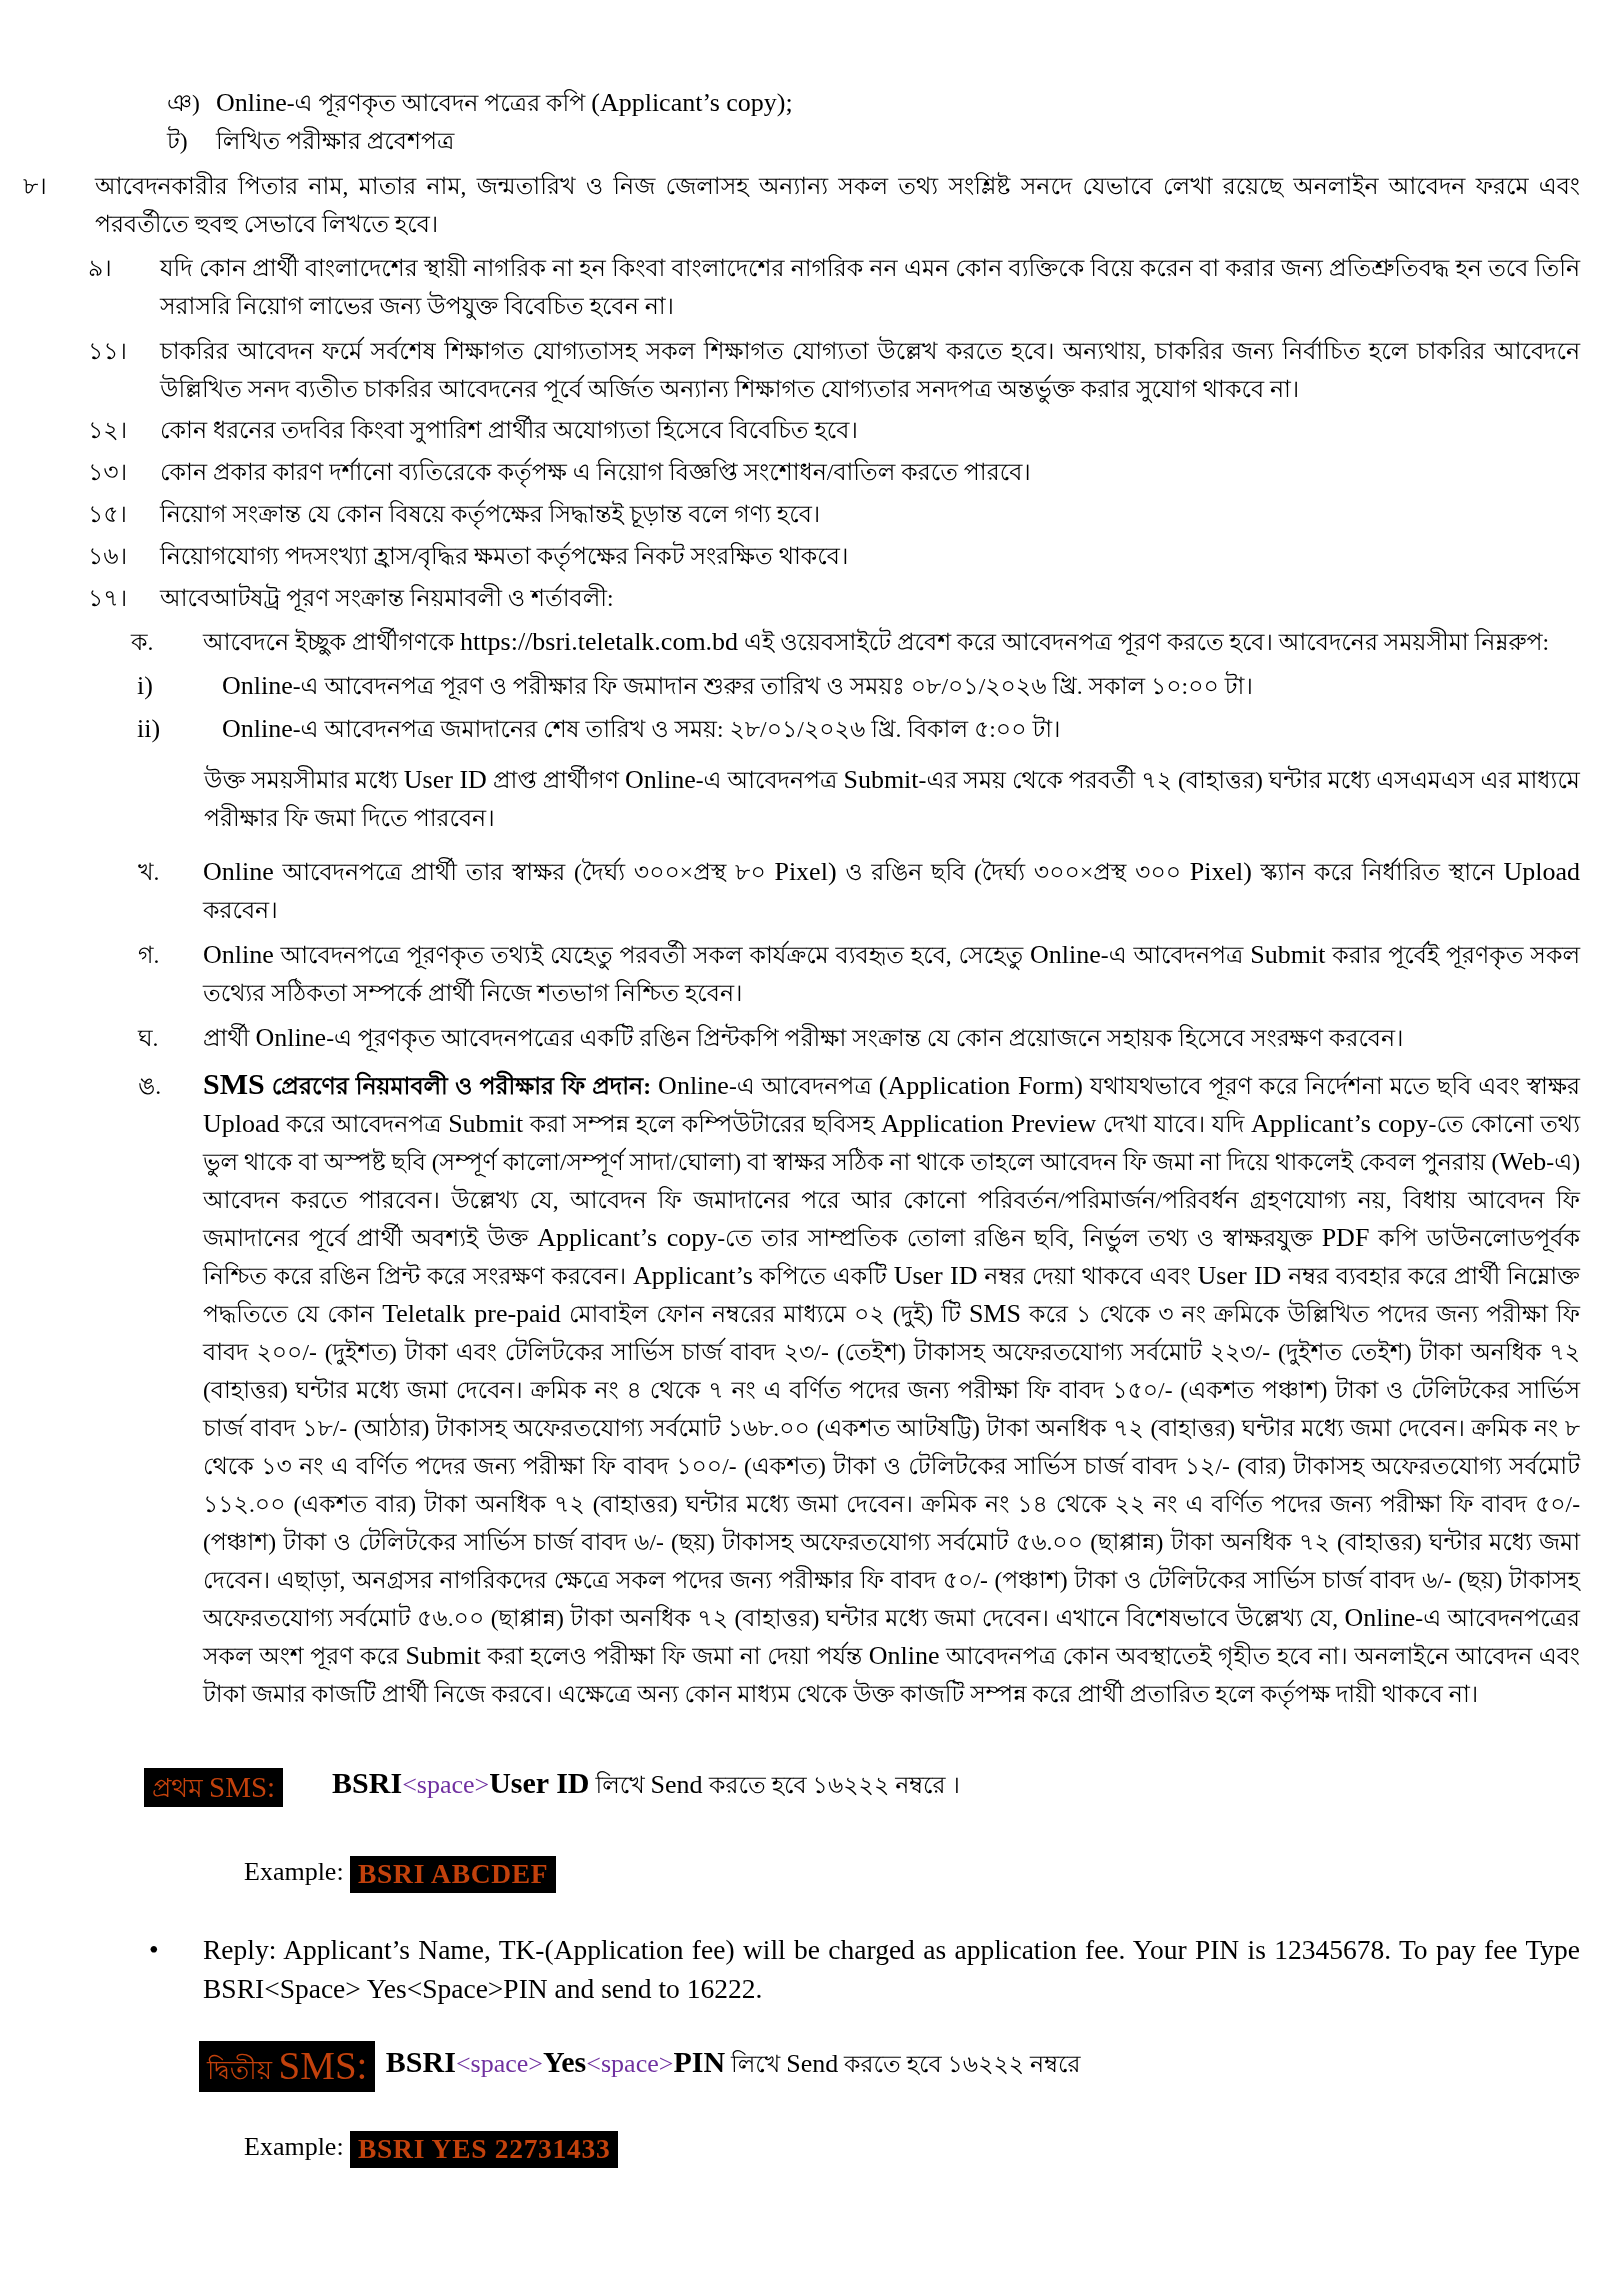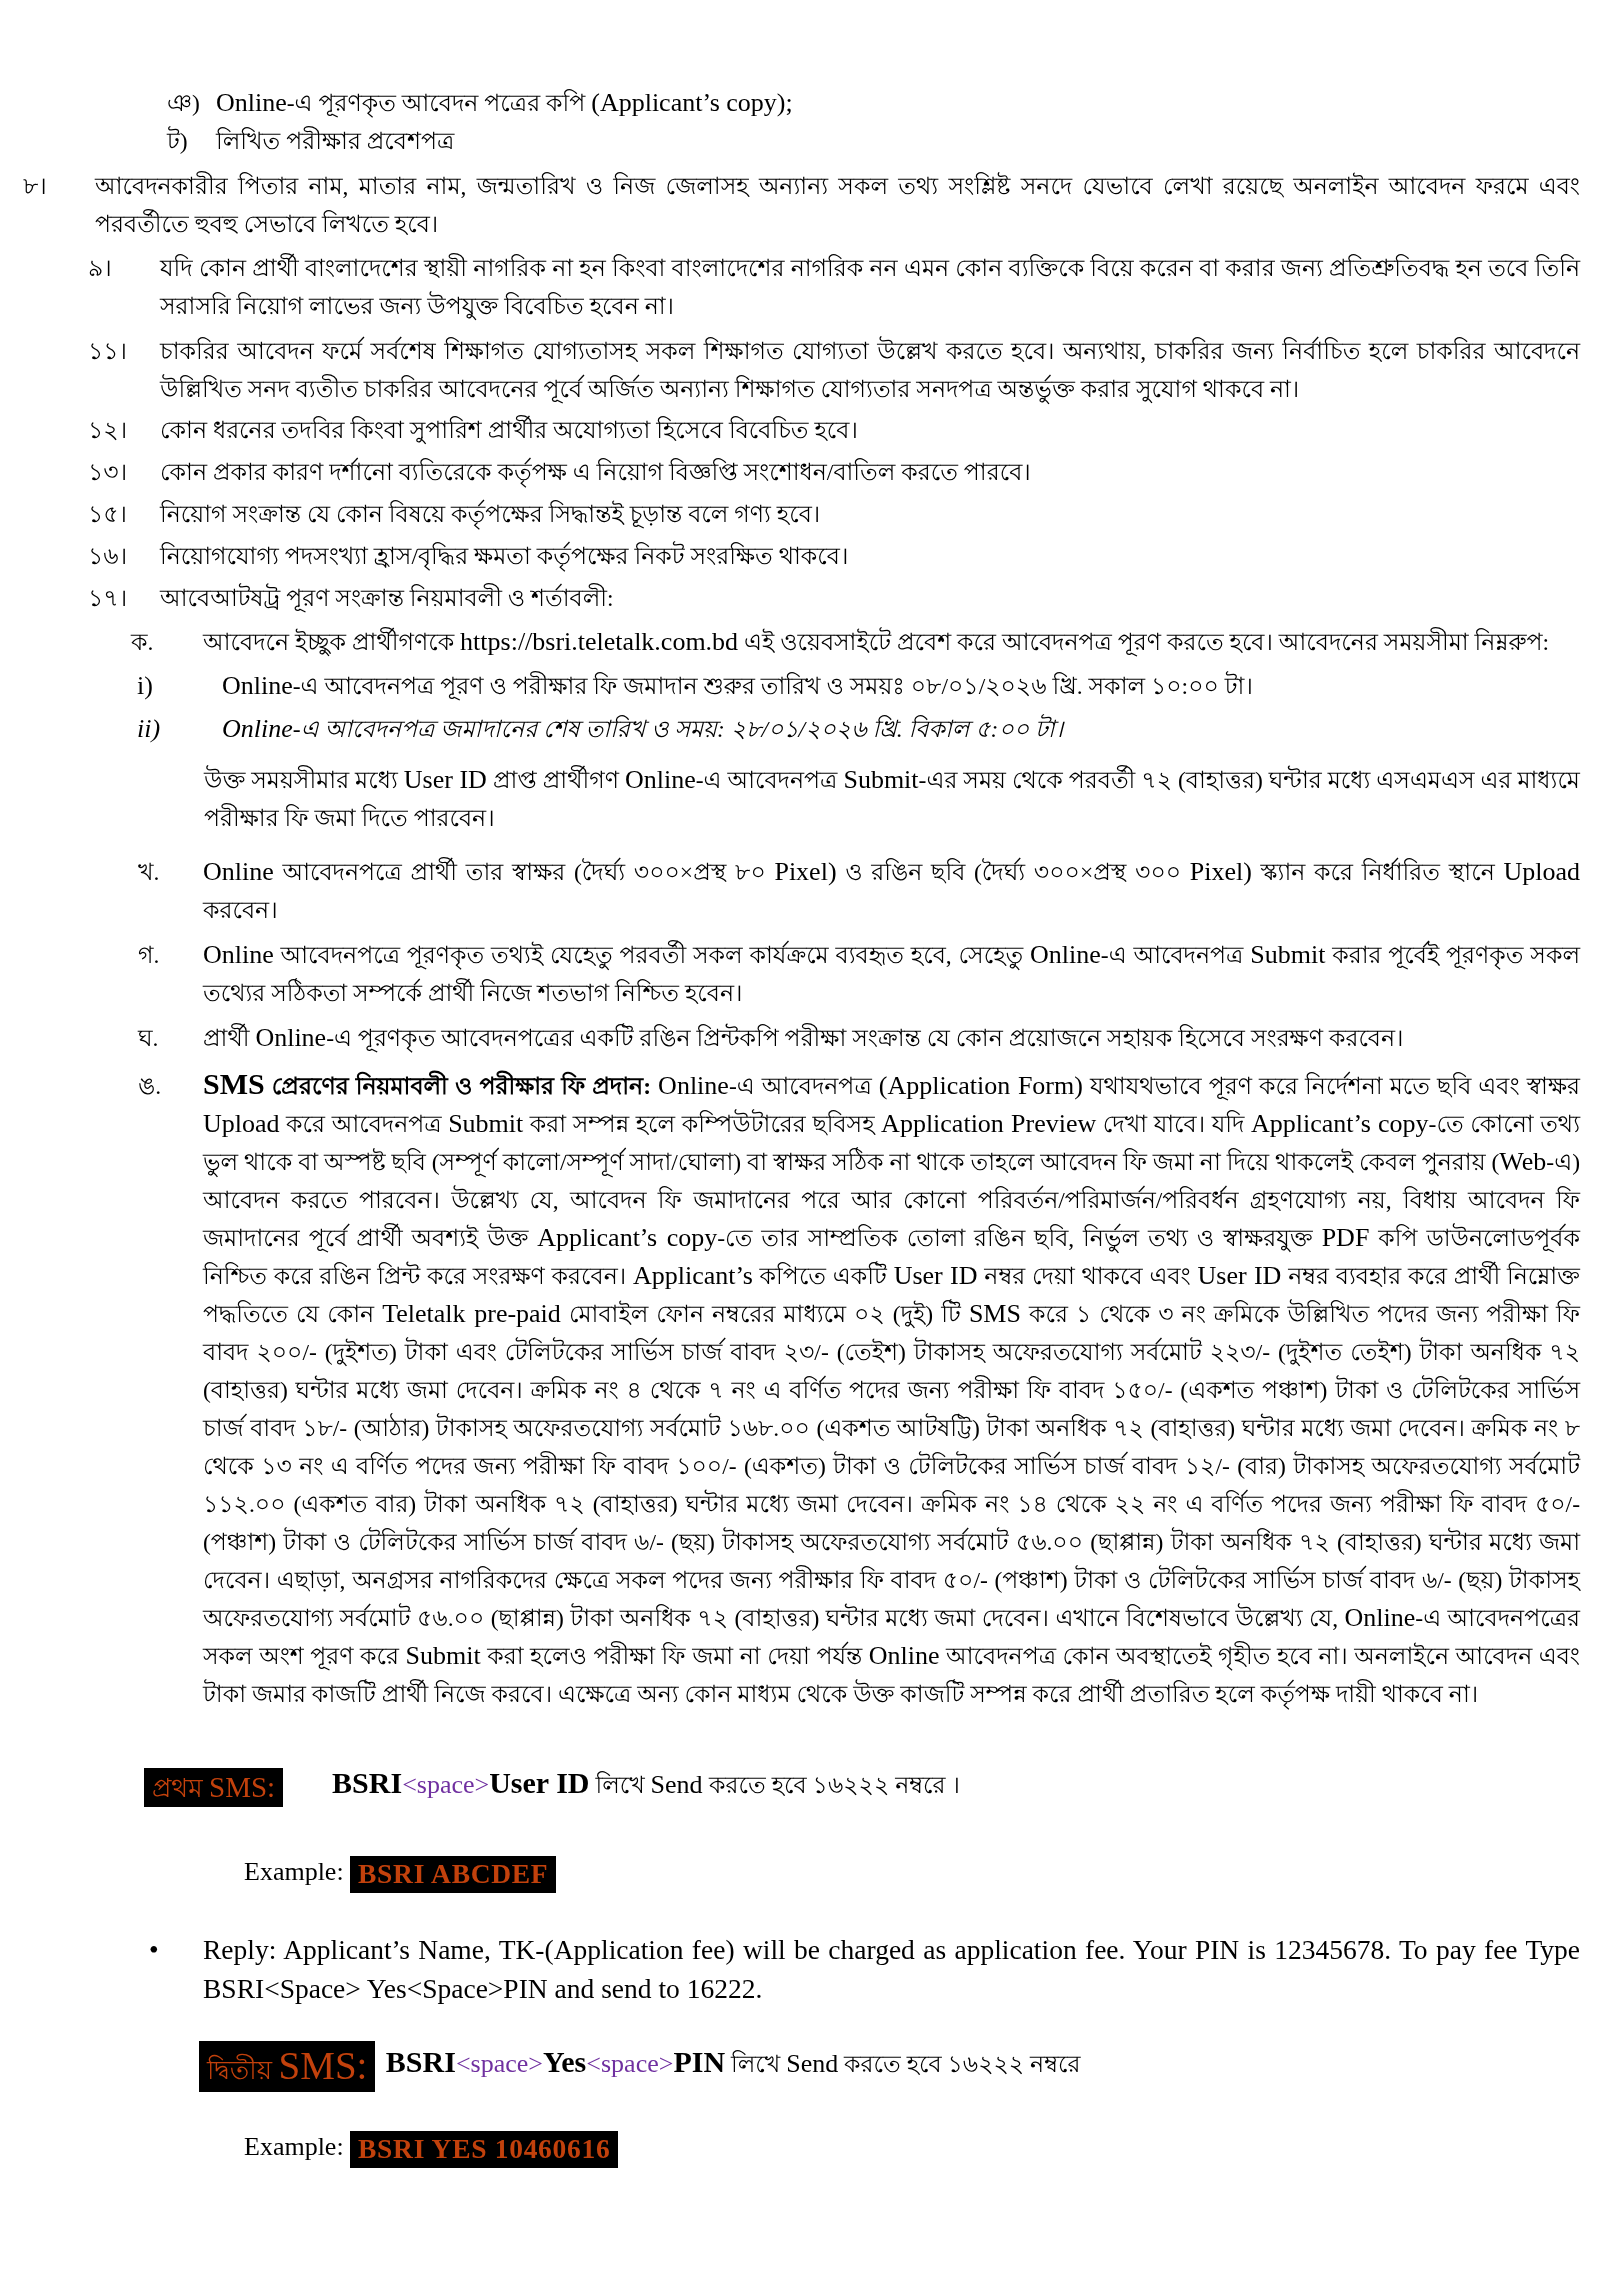--- a/index.html
+++ b/index.html
@@ -56,26 +56,26 @@
       <div class="blk item justify" style="padding-left: 95px; text-indent: -72px; margin-top: 6.5px;"><span class="bn mk" style="width: 72px;">৮।</span><span class="bn">আবেদনকারীর পিতার নাম, মাতার নাম, জন্মতারিখ ও নিজ জেলাসহ অন্যান্য সকল তথ্য সংশ্লিষ্ট সনদে যেভাবে লেখা রয়েছে অনলাইন আবেদন ফরমে এবং পরবর্তীতে হুবহু সেভাবে লিখতে হবে।</span></div>
       <div class="blk item justify" style="padding-left: 160px; text-indent: -72px; margin-top: 6.5px;"><span class="bn mk" style="width: 72px;">৯।</span><span class="bn">যদি কোন প্রার্থী বাংলাদেশের স্থায়ী নাগরিক না হন কিংবা বাংলাদেশের নাগরিক নন এমন কোন ব্যক্তিকে বিয়ে করেন বা করার জন্য প্রতিশ্রুতিবদ্ধ হন তবে তিনি সরাসরি নিয়োগ লাভের জন্য উপযুক্ত বিবেচিত হবেন না।</span></div>
       <div class="blk item justify" style="padding-left: 160px; text-indent: -72px; margin-top: 6.5px;"><span class="bn mk" style="width: 72px;">১১।</span><span class="bn">চাকরির আবেদন ফর্মে সর্বশেষ শিক্ষাগত যোগ্যতাসহ সকল শিক্ষাগত যোগ্যতা উল্লেখ করতে হবে। অন্যথায়, চাকরির জন্য নির্বাচিত হলে চাকরির আবেদনে উল্লিখিত সনদ ব্যতীত চাকরির আবেদনের পূর্বে অর্জিত অন্যান্য শিক্ষাগত যোগ্যতার সনদপত্র অন্তর্ভুক্ত করার সুযোগ থাকবে না।</span></div>
       <div class="blk item justify" style="padding-left: 160px; text-indent: -72px; margin-top: 3.9px;"><span class="bn mk" style="width: 72px;">১২।</span><span class="bn">কোন ধরনের তদবির কিংবা সুপারিশ প্রার্থীর অযোগ্যতা হিসেবে বিবেচিত হবে।</span></div>
       <div class="blk item justify" style="padding-left: 160px; text-indent: -72px; margin-top: 3.9px;"><span class="bn mk" style="width: 72px;">১৩।</span><span class="bn">কোন প্রকার কারণ দর্শানো ব্যতিরেকে কর্তৃপক্ষ এ নিয়োগ বিজ্ঞপ্তি সংশোধন/বাতিল করতে পারবে।</span></div>
       <div class="blk item justify" style="padding-left: 160px; text-indent: -72px; margin-top: 3.9px;"><span class="bn mk" style="width: 72px;">১৫।</span><span class="bn">নিয়োগ সংক্রান্ত যে কোন বিষয়ে কর্তৃপক্ষের সিদ্ধান্তই চূড়ান্ত বলে গণ্য হবে।</span></div>
       <div class="blk item justify" style="padding-left: 160px; text-indent: -72px; margin-top: 3.9px;"><span class="bn mk" style="width: 72px;">১৬।</span><span class="bn">নিয়োগযোগ্য পদসংখ্যা হ্রাস/বৃদ্ধির ক্ষমতা কর্তৃপক্ষের নিকট সংরক্ষিত থাকবে।</span></div>
       <div class="blk item justify" style="padding-left: 160px; text-indent: -72px; margin-top: 3.9px;"><span class="bn mk" style="width: 72px;">১৭।</span><span class="bn">আবেআটষট্র পূরণ সংক্রান্ত নিয়মাবলী ও শর্তাবলী:</span></div>
       <div class="blk alpha justify" style="padding-left: 203px; text-indent: -72px; margin-top: 6.5px;"><span class="bn mk" style="width: 72px;">ক.</span><span class="bn">আবেদনে ইচ্ছুক প্রার্থীগণকে </span><span class="en">https://bsri.teletalk.com.bd</span><span class="bn"> এই ওয়েবসাইটে প্রবেশ করে আবেদনপত্র পূরণ করতে হবে। আবেদনের সময়সীমা নিম্নরুপ:</span></div>
       <div class="blk roman" style="padding-left: 222px; text-indent: -85px; margin-top: 5.2px;"><span class="en mk" style="width: 85px;">i)</span><span class="en">Online</span><span class="bn">-এ আবেদনপত্র পূরণ ও পরীক্ষার ফি জমাদান শুরুর তারিখ ও সময়ঃ  ০৮/০১/২০২৬ খ্রি. সকাল ১০:০০ টা।</span></div>
-      <div class="blk roman" style="padding-left: 222px; text-indent: -85px; margin-top: 5.2px; font-style: italic;"><span class="en mk" style="width: 85px;">ii)</span><span class="en">Online</span><span class="bn">-এ আবেদনপত্র জমাদানের শেষ তারিখ ও সময়:  ২৮/০১/২০২৬ খ্রি. বিকাল ৫:০০ টা।</span></div>
+      <div class="blk roman" style="padding-left: 222px; text-indent: -85px; margin-top: 5.2px;"><span class="en mk" style="width: 85px;">ii)</span><span class="en">Online</span><span class="bn">-এ আবেদনপত্র জমাদানের শেষ তারিখ ও সময়:  ২৮/০১/২০২৬ খ্রি. বিকাল ৫:০০ টা।</span></div>
       <div class="blk para justify" style="padding-left: 204px; margin-top: 13px;"><span class="bn">উক্ত সময়সীমার মধ্যে </span><span class="en">User ID</span><span class="bn"> প্রাপ্ত প্রার্থীগণ </span><span class="en">Online</span><span class="bn">-এ আবেদনপত্র </span><span class="en">Submit</span><span class="bn">-এর সময় থেকে পরবর্তী ৭২ (বাহাত্তর) ঘন্টার মধ্যে এসএমএস এর মাধ্যমে পরীক্ষার ফি জমা দিতে পারবেন।</span></div>
       <div class="blk alpha justify" style="padding-left: 203px; text-indent: -65px; margin-top: 15.7px;"><span class="bn mk" style="width: 65px;">খ.</span><span class="en">Online</span><span class="bn"> আবেদনপত্রে প্রার্থী তার স্বাক্ষর (দৈর্ঘ্য ৩০০×প্রস্থ ৮০ </span><span class="en">Pixel)</span><span class="bn"> ও রঙিন ছবি (দৈর্ঘ্য ৩০০×প্রস্থ ৩০০ </span><span class="en">Pixel)</span><span class="bn"> স্ক্যান করে নির্ধারিত স্থানে </span><span class="en">Upload</span><span class="bn"> করবেন।</span></div>
       <div class="blk alpha justify" style="padding-left: 203px; text-indent: -65px; margin-top: 7.9px;"><span class="bn mk" style="width: 65px;">গ.</span><span class="en">Online</span><span class="bn"> আবেদনপত্রে পূরণকৃত তথ্যই যেহেতু পরবর্তী সকল কার্যক্রমে ব্যবহৃত হবে, সেহেতু </span><span class="en">Online</span><span class="bn">-এ আবেদনপত্র </span><span class="en">Submit</span><span class="bn"> করার পূর্বেই পূরণকৃত সকল তথ্যের সঠিকতা সম্পর্কে প্রার্থী নিজে শতভাগ নিশ্চিত হবেন।</span></div>
       <div class="blk alpha justify" style="padding-left: 203px; text-indent: -65px; margin-top: 6.5px;"><span class="bn mk" style="width: 65px;">ঘ.</span><span class="bn">প্রার্থী </span><span class="en">Online</span><span class="bn">-এ পূরণকৃত আবেদনপত্রের একটি রঙিন প্রিন্টকপি পরীক্ষা সংক্রান্ত যে কোন প্রয়োজনে সহায়ক হিসেবে সংরক্ষণ করবেন।</span></div>
       <div class="blk alpha justify" style="padding-left: 203px; text-indent: -65px; margin-top: 7.9px;"><span class="bn mk" style="width: 65px;">ঙ.</span><span class="enb">SMS</span><span class="bnb"> প্রেরণের নিয়মাবলী ও পরীক্ষার ফি প্রদান: </span><span class="en">Online</span><span class="bn">-এ আবেদনপত্র </span><span class="en">(Application Form)</span><span class="bn"> যথাযথভাবে পূরণ করে নির্দেশনা মতে ছবি এবং স্বাক্ষর </span><span class="en">Upload</span><span class="bn"> করে আবেদনপত্র </span><span class="en">Submit</span><span class="bn"> করা সম্পন্ন হলে কম্পিউটারের ছবিসহ </span><span class="en">Application Preview</span><span class="bn"> দেখা যাবে। যদি </span><span class="en">Applicant’s copy</span><span class="bn">-তে কোনো তথ্য ভুল থাকে বা অস্পষ্ট ছবি (সম্পূর্ণ কালো/সম্পূর্ণ সাদা/ঘোলা) বা স্বাক্ষর সঠিক না থাকে তাহলে আবেদন ফি জমা না দিয়ে থাকলেই কেবল পুনরায় (</span><span class="en">Web</span><span class="bn">-এ) আবেদন করতে পারবেন। উল্লেখ্য যে, আবেদন ফি জমাদানের পরে আর কোনো পরিবর্তন/পরিমার্জন/পরিবর্ধন গ্রহণযোগ্য নয়, বিধায় আবেদন ফি জমাদানের পূর্বে প্রার্থী অবশ্যই উক্ত </span><span class="en">Applicant’s copy</span><span class="bn">-তে তার সাম্প্রতিক তোলা রঙিন ছবি, নির্ভুল তথ্য ও স্বাক্ষরযুক্ত </span><span class="en">PDF</span><span class="bn"> কপি ডাউনলোডপূর্বক নিশ্চিত করে রঙিন প্রিন্ট করে সংরক্ষণ করবেন। </span><span class="en">Applicant’s</span><span class="bn"> কপিতে একটি </span><span class="en">User ID</span><span class="bn"> নম্বর দেয়া থাকবে এবং </span><span class="en">User ID</span><span class="bn"> নম্বর ব্যবহার করে প্রার্থী নিম্নোক্ত পদ্ধতিতে যে কোন </span><span class="en">Teletalk pre-paid</span><span class="bn"> মোবাইল ফোন নম্বরের মাধ্যমে ০২ (দুই) টি </span><span class="en">SMS</span><span class="bn"> করে ১ থেকে ৩ নং ক্রমিকে উল্লিখিত পদের জন্য পরীক্ষা ফি বাবদ ২০০/- (দুইশত) টাকা এবং টেলিটকের সার্ভিস চার্জ বাবদ ২৩/- (তেইশ) টাকাসহ অফেরতযোগ্য সর্বমোট ২২৩/- (দুইশত তেইশ) টাকা অনধিক ৭২ (বাহাত্তর) ঘন্টার মধ্যে জমা দেবেন। ক্রমিক নং ৪ থেকে ৭ নং এ বর্ণিত পদের জন্য পরীক্ষা ফি বাবদ ১৫০/- (একশত পঞ্চাশ) টাকা ও টেলিটকের সার্ভিস চার্জ বাবদ ১৮/- (আঠার) টাকাসহ অফেরতযোগ্য সর্বমোট ১৬৮.০০ (একশত আটষট্টি) টাকা অনধিক ৭২ (বাহাত্তর) ঘন্টার মধ্যে জমা দেবেন। ক্রমিক নং ৮ থেকে ১৩ নং এ বর্ণিত পদের জন্য পরীক্ষা ফি বাবদ ১০০/- (একশত) টাকা ও টেলিটকের সার্ভিস চার্জ বাবদ ১২/- (বার) টাকাসহ অফেরতযোগ্য সর্বমোট ১১২.০০ (একশত বার) টাকা অনধিক ৭২ (বাহাত্তর) ঘন্টার মধ্যে জমা দেবেন। ক্রমিক নং ১৪ থেকে ২২ নং এ বর্ণিত পদের জন্য পরীক্ষা ফি বাবদ ৫০/- (পঞ্চাশ) টাকা ও টেলিটকের সার্ভিস চার্জ বাবদ ৬/- (ছয়) টাকাসহ অফেরতযোগ্য সর্বমোট ৫৬.০০ (ছাপ্পান্ন) টাকা অনধিক ৭২ (বাহাত্তর) ঘন্টার মধ্যে জমা দেবেন। এছাড়া, অনগ্রসর নাগরিকদের ক্ষেত্রে সকল পদের জন্য পরীক্ষার ফি বাবদ ৫০/- (পঞ্চাশ) টাকা ও টেলিটকের সার্ভিস চার্জ বাবদ ৬/- (ছয়) টাকাসহ অফেরতযোগ্য সর্বমোট ৫৬.০০ (ছাপ্পান্ন) টাকা অনধিক ৭২ (বাহাত্তর) ঘন্টার মধ্যে জমা দেবেন। এখানে বিশেষভাবে উল্লেখ্য যে, </span><span class="en">Online</span><span class="bn">-এ আবেদনপত্রের সকল অংশ পূরণ করে </span><span class="en">Submit</span><span class="bn"> করা হলেও পরীক্ষা ফি জমা না দেয়া পর্যন্ত </span><span class="en">Online</span><span class="bn"> আবেদনপত্র কোন অবস্থাতেই গৃহীত হবে না। অনলাইনে আবেদন এবং টাকা জমার কাজটি প্রার্থী নিজে করবে। এক্ষেত্রে অন্য কোন মাধ্যম থেকে উক্ত কাজটি সম্পন্ন করে প্রার্থী প্রতারিত হলে কর্তৃপক্ষ দায়ী থাকবে না।</span></div>
       <div class="blk sms" style="padding-left: 144px; margin-top: 42px;"><span class="bxwrap"><span class="bx">প্রথম </span><span class="bx bxen">SMS:</span></span><span class="sp" style="width: 49px;"></span><span class="enb">BSRI</span><span class="pu" style="color: rgb(112, 48, 160);">&lt;space&gt;</span><span class="enb">User ID</span><span class="bn"> লিখে </span><span class="en"> Send </span><span class="bn">করতে হবে ১৬২২২ নম্বরে ।</span></div>
       <div class="blk example" style="padding-left: 244px; margin-top: 34px;"><span class="en">Example: </span><span class="bxwrap"><span class="exb">BSRI ABCDEF</span></span></div>
       <div class="blk reply" style="padding-left: 203px; text-indent: -54px; margin-top: 33px;"><span class="rpmk mk" style="width: 54px;">•</span><span class="rp">Reply: Applicant’s Name, TK-(Application fee) will be charged as application fee. Your PIN is 12345678. To pay fee Type BSRI&lt;Space&gt; Yes&lt;Space&gt;PIN and send to 16222.</span></div>
       <div class="blk sms" style="padding-left: 199px; margin-top: 26px;"><span class="bxwrap"><span class="bx">দ্বিতীয় </span><span class="bx bxlg">SMS:</span></span><span class="sp" style="width: 10.5px;"></span><span class="enb">BSRI</span><span class="pu" style="color: rgb(112, 48, 160);">&lt;space&gt;</span><span class="enb">Yes</span><span class="pu" style="color: rgb(112, 48, 160);">&lt;space&gt;</span><span class="enb">PIN</span><span class="bn"> লিখে </span><span class="en">Send</span><span class="bn"> করতে হবে ১৬২২২ নম্বরে</span></div>
-      <div class="blk example" style="padding-left: 244px; margin-top: 30px;"><span class="en">Example: </span><span class="bxwrap"><span class="exb">BSRI YES 10460616</span></span></div>
+      <div class="blk example" style="padding-left: 244px; margin-top: 30px;"><span class="en">Example: </span><span class="bxwrap"><span class="exb">BSRI YES 22731433</span></span></div>
     </div>
 </div>
 
 
 </body></html>

